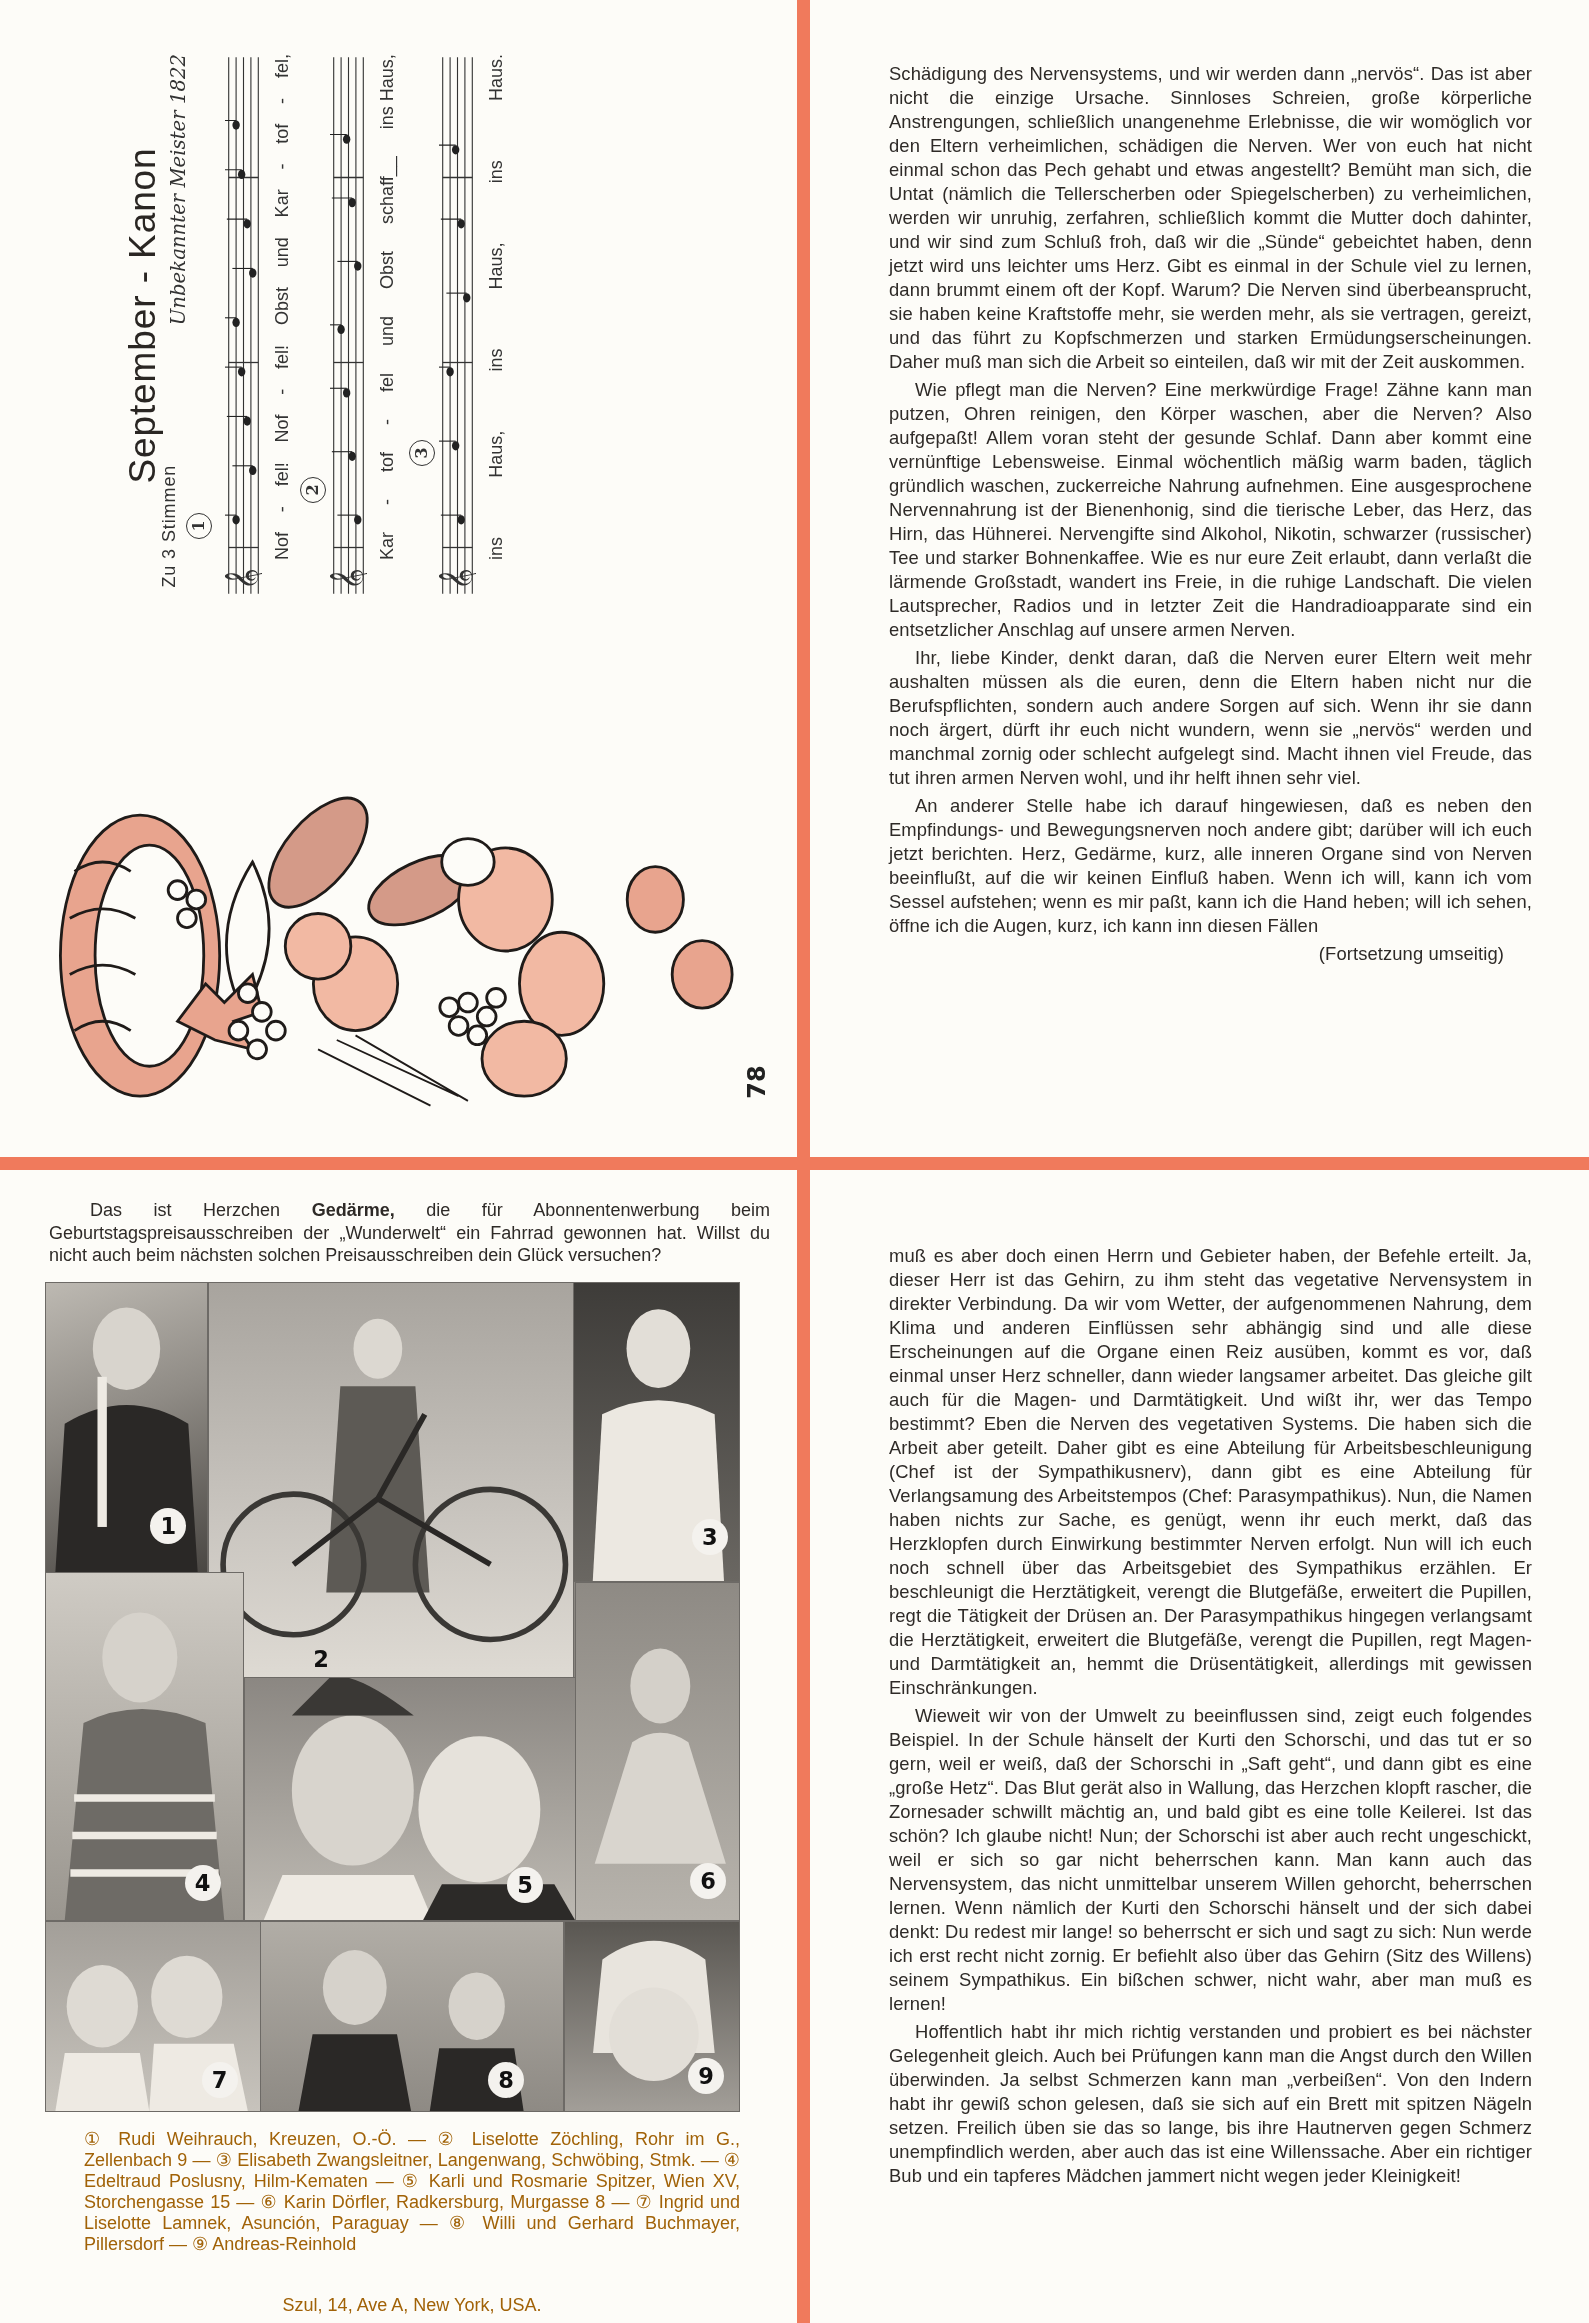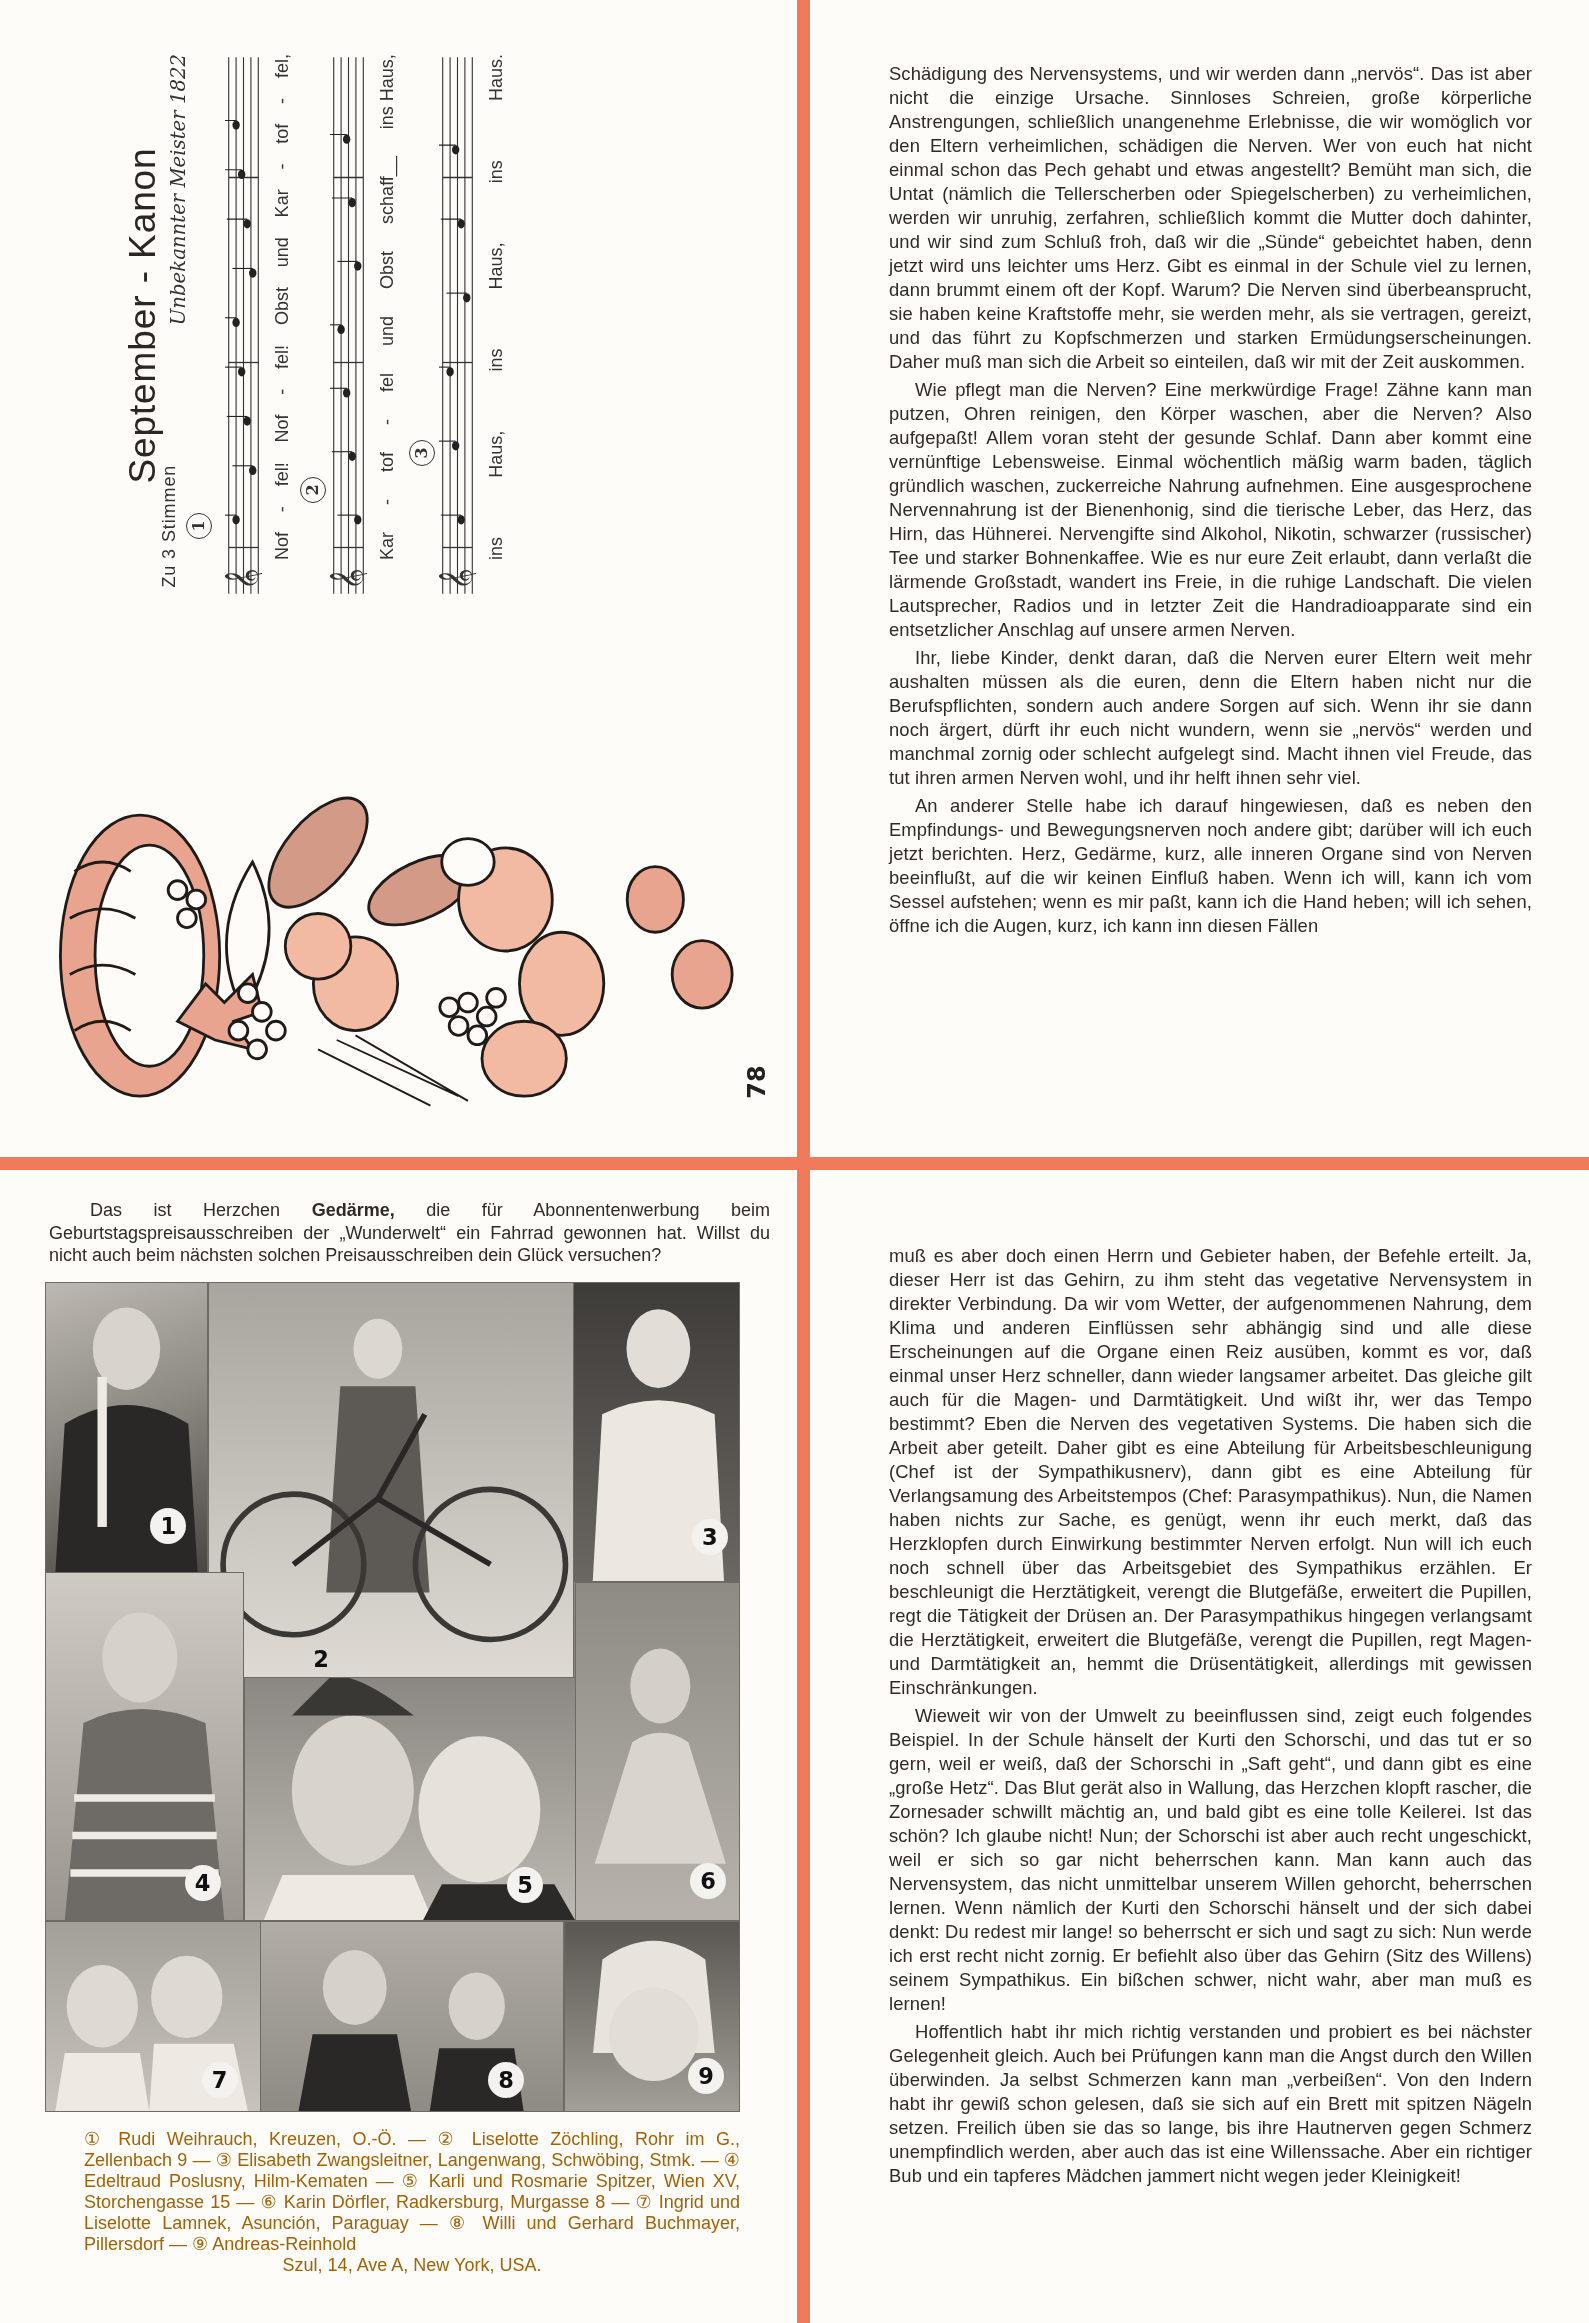--- a/index.html
+++ b/index.html
@@ -98,21 +98,21 @@
     color: #111; font-family: "DejaVu Sans", sans-serif; font-weight: bold; font-size: 22.5px;
     text-align: center; line-height: 36px;
   }
   .photo svg { position: absolute; left: 0; top: 0; width: 100%; height: 100%; }
 
   .caption {
     position: absolute; left: 84px; top: 2129px; width: 656px;
     font-family: Liberation Sans, sans-serif; font-stretch: condensed;
     font-size: 18px; line-height: 21px; text-align: justify; color: #a16207;
   }
-  .caption .last { text-align: center; text-align-last: center; }
+  .caption .last { text-align: center; text-align-last: center; margin-top: 40px; }
 </style>
 </head>
 <body>
 
 <div class="divider divider-v"></div>
 <div class="divider divider-h"></div>
 
 <div class="music-wrap">
   <div class="music">
     <div class="title">September - Kanon</div>
@@ -294,20 +294,21 @@
   </g>
 </svg>
 
 <div class="page-number">78</div>
 
 <div class="col-text tr">
   <p>Schädigung des Nervensystems, und wir werden dann „nervös“. Das ist aber nicht die einzige Ursache. Sinnloses Schreien, große körperliche Anstrengungen, schließlich unangenehme Erlebnisse, die wir womöglich vor den Eltern verheimlichen, schädigen die Nerven. Wer von euch hat nicht einmal schon das Pech gehabt und etwas angestellt? Bemüht man sich, die Untat (nämlich die Tellerscherben oder Spiegelscherben) zu verheimlichen, werden wir unruhig, zerfahren, schließlich kommt die Mutter doch dahinter, und wir sind zum Schluß froh, daß wir die „Sünde“ gebeichtet haben, denn jetzt wird uns leichter ums Herz. Gibt es einmal in der Schule viel zu lernen, dann brummt einem oft der Kopf. Warum? Die Nerven sind überbeansprucht, sie haben keine Kraftstoffe mehr, sie werden mehr, als sie vertragen, gereizt, und das führt zu Kopfschmerzen und starken Ermüdungserscheinungen. Daher muß man sich die Arbeit so einteilen, daß wir mit der Zeit auskommen.</p>
   <p class="indent">Wie pflegt man die Nerven? Eine merkwürdige Frage! Zähne kann man putzen, Ohren reinigen, den Körper waschen, aber die Nerven? Also aufgepaßt! Allem voran steht der gesunde Schlaf. Dann aber kommt eine vernünftige Lebensweise. Einmal wöchentlich mäßig warm baden, täglich gründlich waschen, zuckerreiche Nahrung aufnehmen. Eine ausgesprochene Nervennahrung ist der Bienenhonig, sind die tierische Leber, das Herz, das Hirn, das Hühnerei. Nervengifte sind Alkohol, Nikotin, schwarzer (russischer) Tee und starker Bohnenkaffee. Wie es nur eure Zeit erlaubt, dann verlaßt die lärmende Großstadt, wandert ins Freie, in die ruhige Landschaft. Die vielen Lautsprecher, Radios und in letzter Zeit die Handradioapparate sind ein entsetzlicher Anschlag auf unsere armen Nerven.</p>
   <p class="indent">Ihr, liebe Kinder, denkt daran, daß die Nerven eurer Eltern weit mehr aushalten müssen als die euren, denn die Eltern haben nicht nur die Berufspflichten, sondern auch andere Sorgen auf sich. Wenn ihr sie dann noch ärgert, dürft ihr euch nicht wundern, wenn sie „nervös“ werden und manchmal zornig oder schlecht aufgelegt sind. Macht ihnen viel Freude, das tut ihren armen Nerven wohl, und ihr helft ihnen sehr viel.</p>
   <p class="indent">An anderer Stelle habe ich darauf hingewiesen, daß es neben den Empfindungs- und Bewegungsnerven noch andere gibt; darüber will ich euch jetzt berichten. Herz, Gedärme, kurz, alle inneren Organe sind von Nerven beeinflußt, auf die wir keinen Einfluß haben. Wenn ich will, kann ich vom Sessel aufstehen; wenn es mir paßt, kann ich die Hand heben; will ich sehen, öffne ich die Augen, kurz, ich kann inn diesen Fällen</p>
+  <p class="right">(Fortsetzung umseitig)</p>
 </div>
 
 <div class="intro">
   <span class="indent"></span><span>Das ist Herzchen </span><b>Gedärme,</b><span> die für Abonnentenwerbung beim Geburtstagspreisausschreiben der „Wunderwelt“ ein Fahrrad gewonnen hat. Willst du nicht auch beim nächsten solchen Preisausschreiben dein Glück versuchen?</span>
 </div>
 
 <div class="collage">
   <div class="photo" style="left:0; top:0; width:161px; height:289px;">
     <svg viewBox="0 0 172 308" preserveAspectRatio="none">
         <ellipse cx="86" cy="70" rx="36" ry="44" fill="#d8d4cd"></ellipse>

